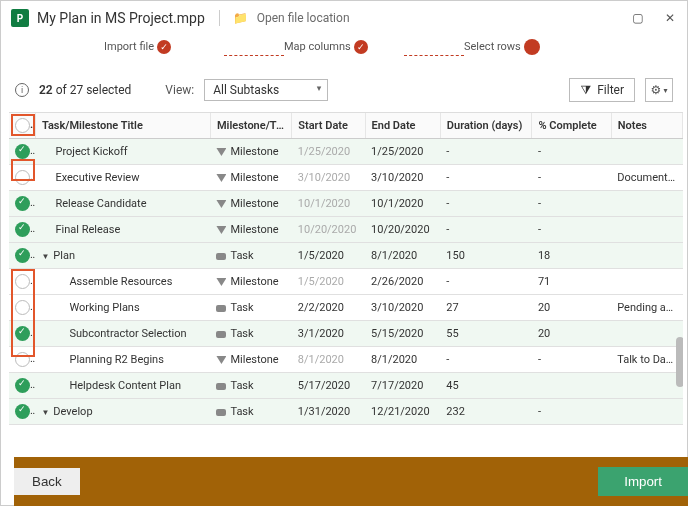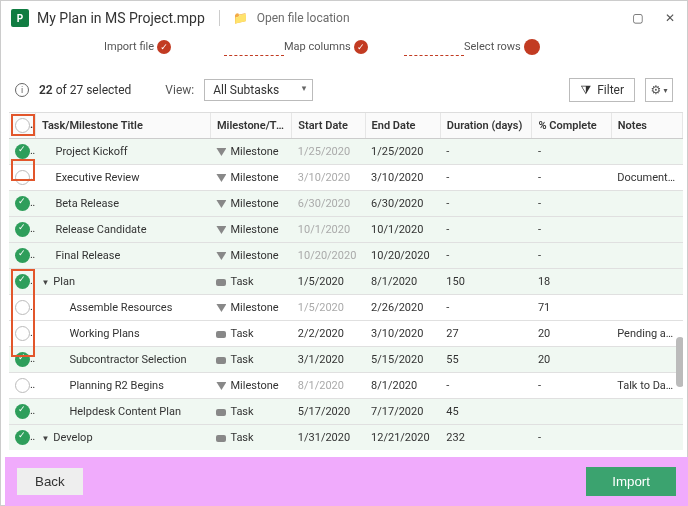--- a/index.html
+++ b/index.html
@@ -15,21 +15,21 @@
 .stepper{display:flex;justify-content:center;align-items:center;gap:0;padding:2px 0 10px 0;font-size:11px;color:#555}
 .step{display:flex;flex-direction:row;align-items:center;gap:3px;width:120px}
 .step-dot{width:14px;height:14px;border-radius:50%;background:#c23b22;color:#fff;display:flex;align-items:center;justify-content:center;font-size:9px}
 .step-dot.big{width:16px;height:16px}
 .step-line{width:60px;border-top:1px dashed #c23b22;margin-top:18px}
 .toolbar{display:flex;align-items:center;padding:6px 14px;gap:10px;margin-top:6px}
 .info-icon{width:14px;height:14px;border:1px solid #666;border-radius:50%;display:flex;align-items:center;justify-content:center;font-size:9px;color:#666}
 .sel-count{color:#333}
 .sel-count b{font-weight:600}
 .view-lbl{margin-left:24px;color:#555}
-.select{border:1px solid #bbb;padding:3px 24px 3px 8px;background:#fff;position:relative;width:109px;cursor:pointer}
+.select{border:1px solid #bbb;padding:3px 24px 3px 8px;background:#fff;position:relative;width:124px;cursor:pointer}
 .select::after{content:"▾";position:absolute;right:6px;top:3px;font-size:9px;color:#666}
 .btn{border:1px solid #bbb;background:#fff;padding:4px 10px;cursor:pointer;display:flex;align-items:center;gap:6px}
 .iconbtn{border:1px solid #bbb;background:#fff;width:28px;height:24px;display:flex;align-items:center;justify-content:center;cursor:pointer;color:#555}
 .spacer{flex:1}
 .grid-wrap{position:relative;margin:4px 4px 0 8px;height:338px;overflow:hidden;border-top:1px solid #ddd}
 .scrollbar{position:absolute;right:-1px;top:24px;bottom:0;width:8px}
 .thumb{position:absolute;right:0;top:200px;width:8px;height:50px;background:#bbb;border-radius:4px}
 table{width:100%;border-collapse:collapse;table-layout:fixed}
 th,td{border-bottom:1px solid #e0e0e0;padding:5px 6px;text-align:left;font-size:11px;white-space:nowrap;overflow:hidden;text-overflow:ellipsis;height:22px}
 th{background:#fafafa;font-weight:600;color:#333;border-bottom:1px solid #ccc;border-right:1px solid #e6e6e6}
@@ -41,21 +41,21 @@
 .chk.head{border:1.5px solid #bbb;background:#fff}
 tr.sel td{background:#f0f8f2}
 .ind1{padding-left:14px;display:inline-block}
 .ind2{padding-left:28px;display:inline-block}
 .caret{font-size:8px;color:#444;margin-right:4px}
 .tico{width:10px;height:8px;display:inline-block;margin-right:4px;vertical-align:middle}
 .tico.mile{background:linear-gradient(#888,#888);clip-path:polygon(0 0,100% 0,50% 100%)}
 .tico.task{background:#888;border-radius:2px;height:7px}
 .grey{color:#aaa}
 .hl{position:absolute;border:2px solid #e2562b;pointer-events:none}
-.footer{position:absolute;bottom:0;left:5px;right:0;padding:10px 12px;display:flex;align-items:center;background:#f0abfc}
+.footer{position:absolute;bottom:0;left:14px;right:0;padding:10px 0;display:flex;align-items:center;background:#a16207}
 .back{background:#eee;border:none;padding:6px 18px;cursor:pointer;color:#333}
 .import{background:#3ba36f;color:#fff;border:none;padding:7px 26px;cursor:pointer;margin-left:auto}
 </style>
 </head>
 <body>
 
 <div class="titlebar">
   <span class="app-logo">P</span>
   <span class="file-title">My Plan in MS Project.mpp</span>
   <span class="vdiv"></span>
@@ -140,30 +140,20 @@
           <td><span class="ind1"><span>Executive Review</span></span></td>
           <td><span class="tico mile"></span><span>Milestone</span></td>
           <td class="grey">3/10/2020</td>
           <td>3/10/2020</td>
           <td>-</td>
           <td>-</td>
           <td>Documentati…</td>
         </tr>
         <tr class="sel">
           <td><span class="chk on"></span></td>
-          <td><span class="ind1"><span>Beta Release</span></span></td>
-          <td><span class="tico mile"></span><span>Milestone</span></td>
-          <td class="grey">6/30/2020</td>
-          <td>6/30/2020</td>
-          <td>-</td>
-          <td>-</td>
-          <td></td>
-        </tr>
-        <tr class="sel">
-          <td><span class="chk on"></span></td>
           <td><span class="ind1"><span>Release Candidate</span></span></td>
           <td><span class="tico mile"></span><span>Milestone</span></td>
           <td class="grey">10/1/2020</td>
           <td>10/1/2020</td>
           <td>-</td>
           <td>-</td>
           <td></td>
         </tr>
         <tr class="sel">
           <td><span class="chk on"></span></td>

